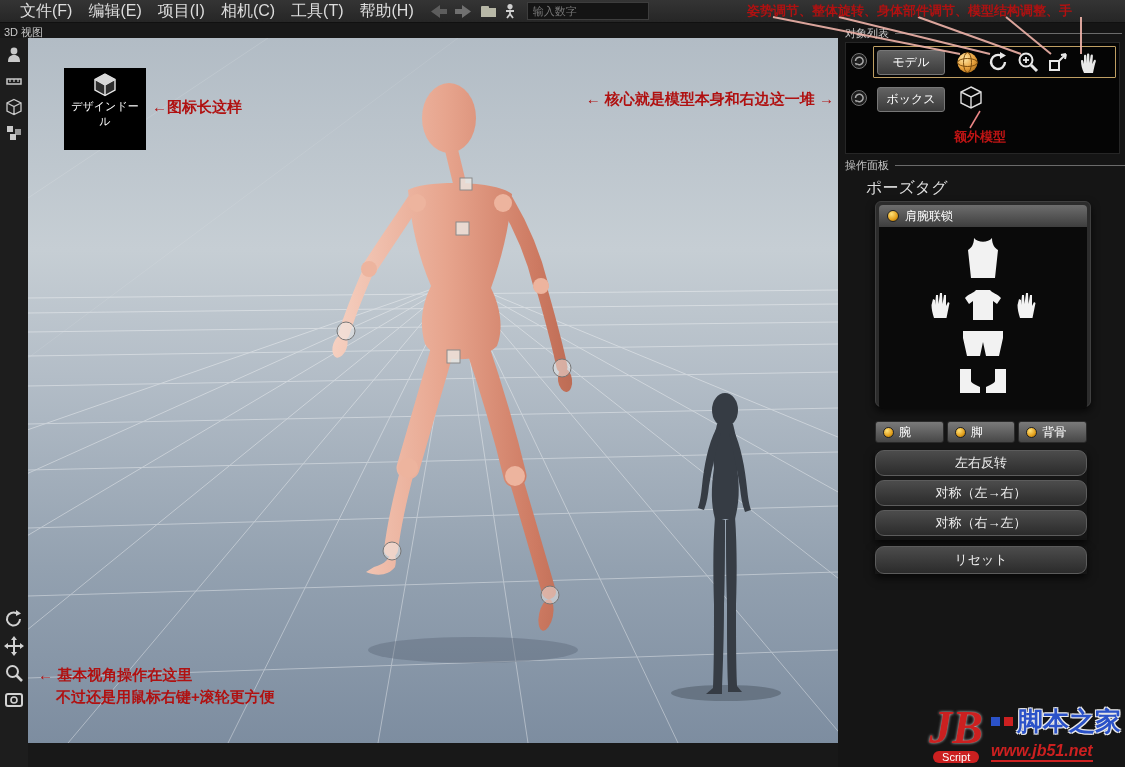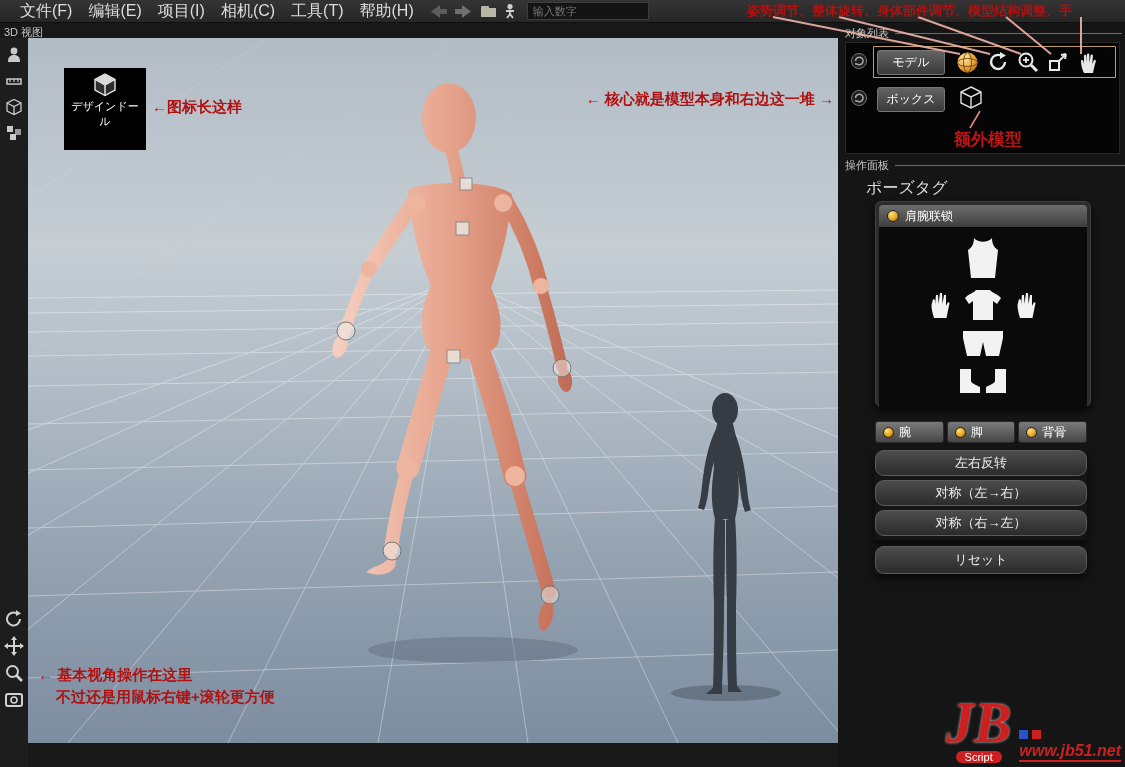--- a/index.html
+++ b/index.html
@@ -52,21 +52,21 @@
   .object-list{position:absolute;top:20px;left:7px;right:5px;height:110px;background:#050505;border:1px solid #262626;}
   .circ-icon{position:absolute;left:4px;width:18px;height:18px;}
   .hl-box{position:absolute;left:27px;top:3px;width:243px;height:32px;border:1px solid #bf9f63;border-radius:1px;
           display:flex;align-items:center;padding:0 3px;box-sizing:border-box;}
   .obj-label-btn{width:66px;height:23px;background:linear-gradient(#636363,#3a3a3a);border:1px solid #777;
                  border-radius:3px;color:#fff;font-size:12px;display:flex;align-items:center;justify-content:center;}
   .row-icons{display:flex;align-items:center;gap:5px;margin-left:10px;}
   .row-icon{width:25px;height:25px;display:flex;align-items:center;justify-content:center;}
   .box-row-label{position:absolute;left:31px;top:44px;}
   .cube-slot{position:absolute;left:112px;top:42px;width:26px;height:26px;}
-  .extra-note{position:absolute;left:108px;top:85px;color:#c01414;font-size:17px;font-weight:bold;z-index:5;}
+  .extra-note{position:absolute;left:108px;top:85px;color:#c01414;font-size:13px;font-weight:bold;z-index:5;}
 
   .pose-tag-label{position:absolute;top:156px;left:28px;color:#ddd;font-size:16px;}
 
   .pose-panel{position:absolute;top:179px;left:37px;width:216px;height:206px;background:#2c2c2c;
               border:1px solid #404040;border-radius:6px;box-shadow:0 4px 8px rgba(0,0,0,.7);
               padding:3px;box-sizing:border-box;}
   .pose-header{height:22px;background:linear-gradient(#6d6d6d,#3e3e3e);border-radius:4px 4px 0 0;
                display:flex;align-items:center;gap:6px;padding:0 8px;}
   .pose-header span{color:#fff;font-size:12px;}
   .ydot{width:10px;height:10px;border-radius:50%;
@@ -82,21 +82,21 @@
 
   .btn-stack{position:absolute;top:428px;left:37px;width:212px;box-shadow:0 4px 8px rgba(0,0,0,.7);}
   .panel-btn{height:24px;background:linear-gradient(#4c4c4c,#2b2b2b);border:1px solid #5c5c5c;border-radius:9px;
              color:#eee;font-size:13px;display:flex;align-items:center;justify-content:center;margin-bottom:4px;}
   .reset-wrap{position:absolute;top:524px;left:37px;width:212px;box-shadow:0 4px 8px rgba(0,0,0,.7);}
   .reset-wrap .panel-btn{height:26px;margin-bottom:0;}
 
   
   .watermark{position:absolute;right:4px;bottom:2px;display:flex;align-items:flex-end;gap:8px;z-index:40;}
   .jb-mark{text-align:center;}
-  .jb-letters{font-family:"Liberation Serif",serif;font-weight:bold;font-style:italic;font-size:56px;
+  .jb-letters{font-family:"Liberation Serif",serif;font-weight:bold;font-style:italic;font-size:46px;
               color:#cc2020;line-height:.82;text-shadow:0 0 3px rgba(255,255,255,.85);}
   .jb-script{font-size:11px;color:#fff;background:#cc2020;border-radius:8px;padding:0 9px;display:inline-block;margin-top:3px;}
   .site-block{padding-bottom:3px;}
   .site-row{display:flex;align-items:center;gap:4px;}
   .sq{width:9px;height:9px;display:inline-block;}
   .sq-red{background:#cc2020;} .sq-blue{background:#2b52c8;}
   .site-name{font-size:26px;font-weight:bold;color:#2b52c8;
              text-shadow:1px 1px 0 #eaeaea,-1px -1px 0 #eaeaea,1px -1px 0 #eaeaea,-1px 1px 0 #eaeaea;}
   .site-url{font-size:16px;font-weight:bold;font-style:italic;color:#cc2020;border-bottom:2px solid #cc2020;
             display:inline-block;margin-top:3px;}
@@ -465,18 +465,19 @@
 
   <div class="watermark">
     <div class="jb-mark">
       <div class="jb-letters">JB</div>
       <div class="jb-script">Script</div>
     </div>
     <div class="site-block">
       <div class="site-row">
         <span class="sq sq-blue"></span>
         <span class="sq sq-red"></span>
+        <span class="site-name">脚本之家</span>
       </div>
       <span class="site-url">www.jb51.net</span>
     </div>
   </div>
 
 </div>
 
 </body></html>

